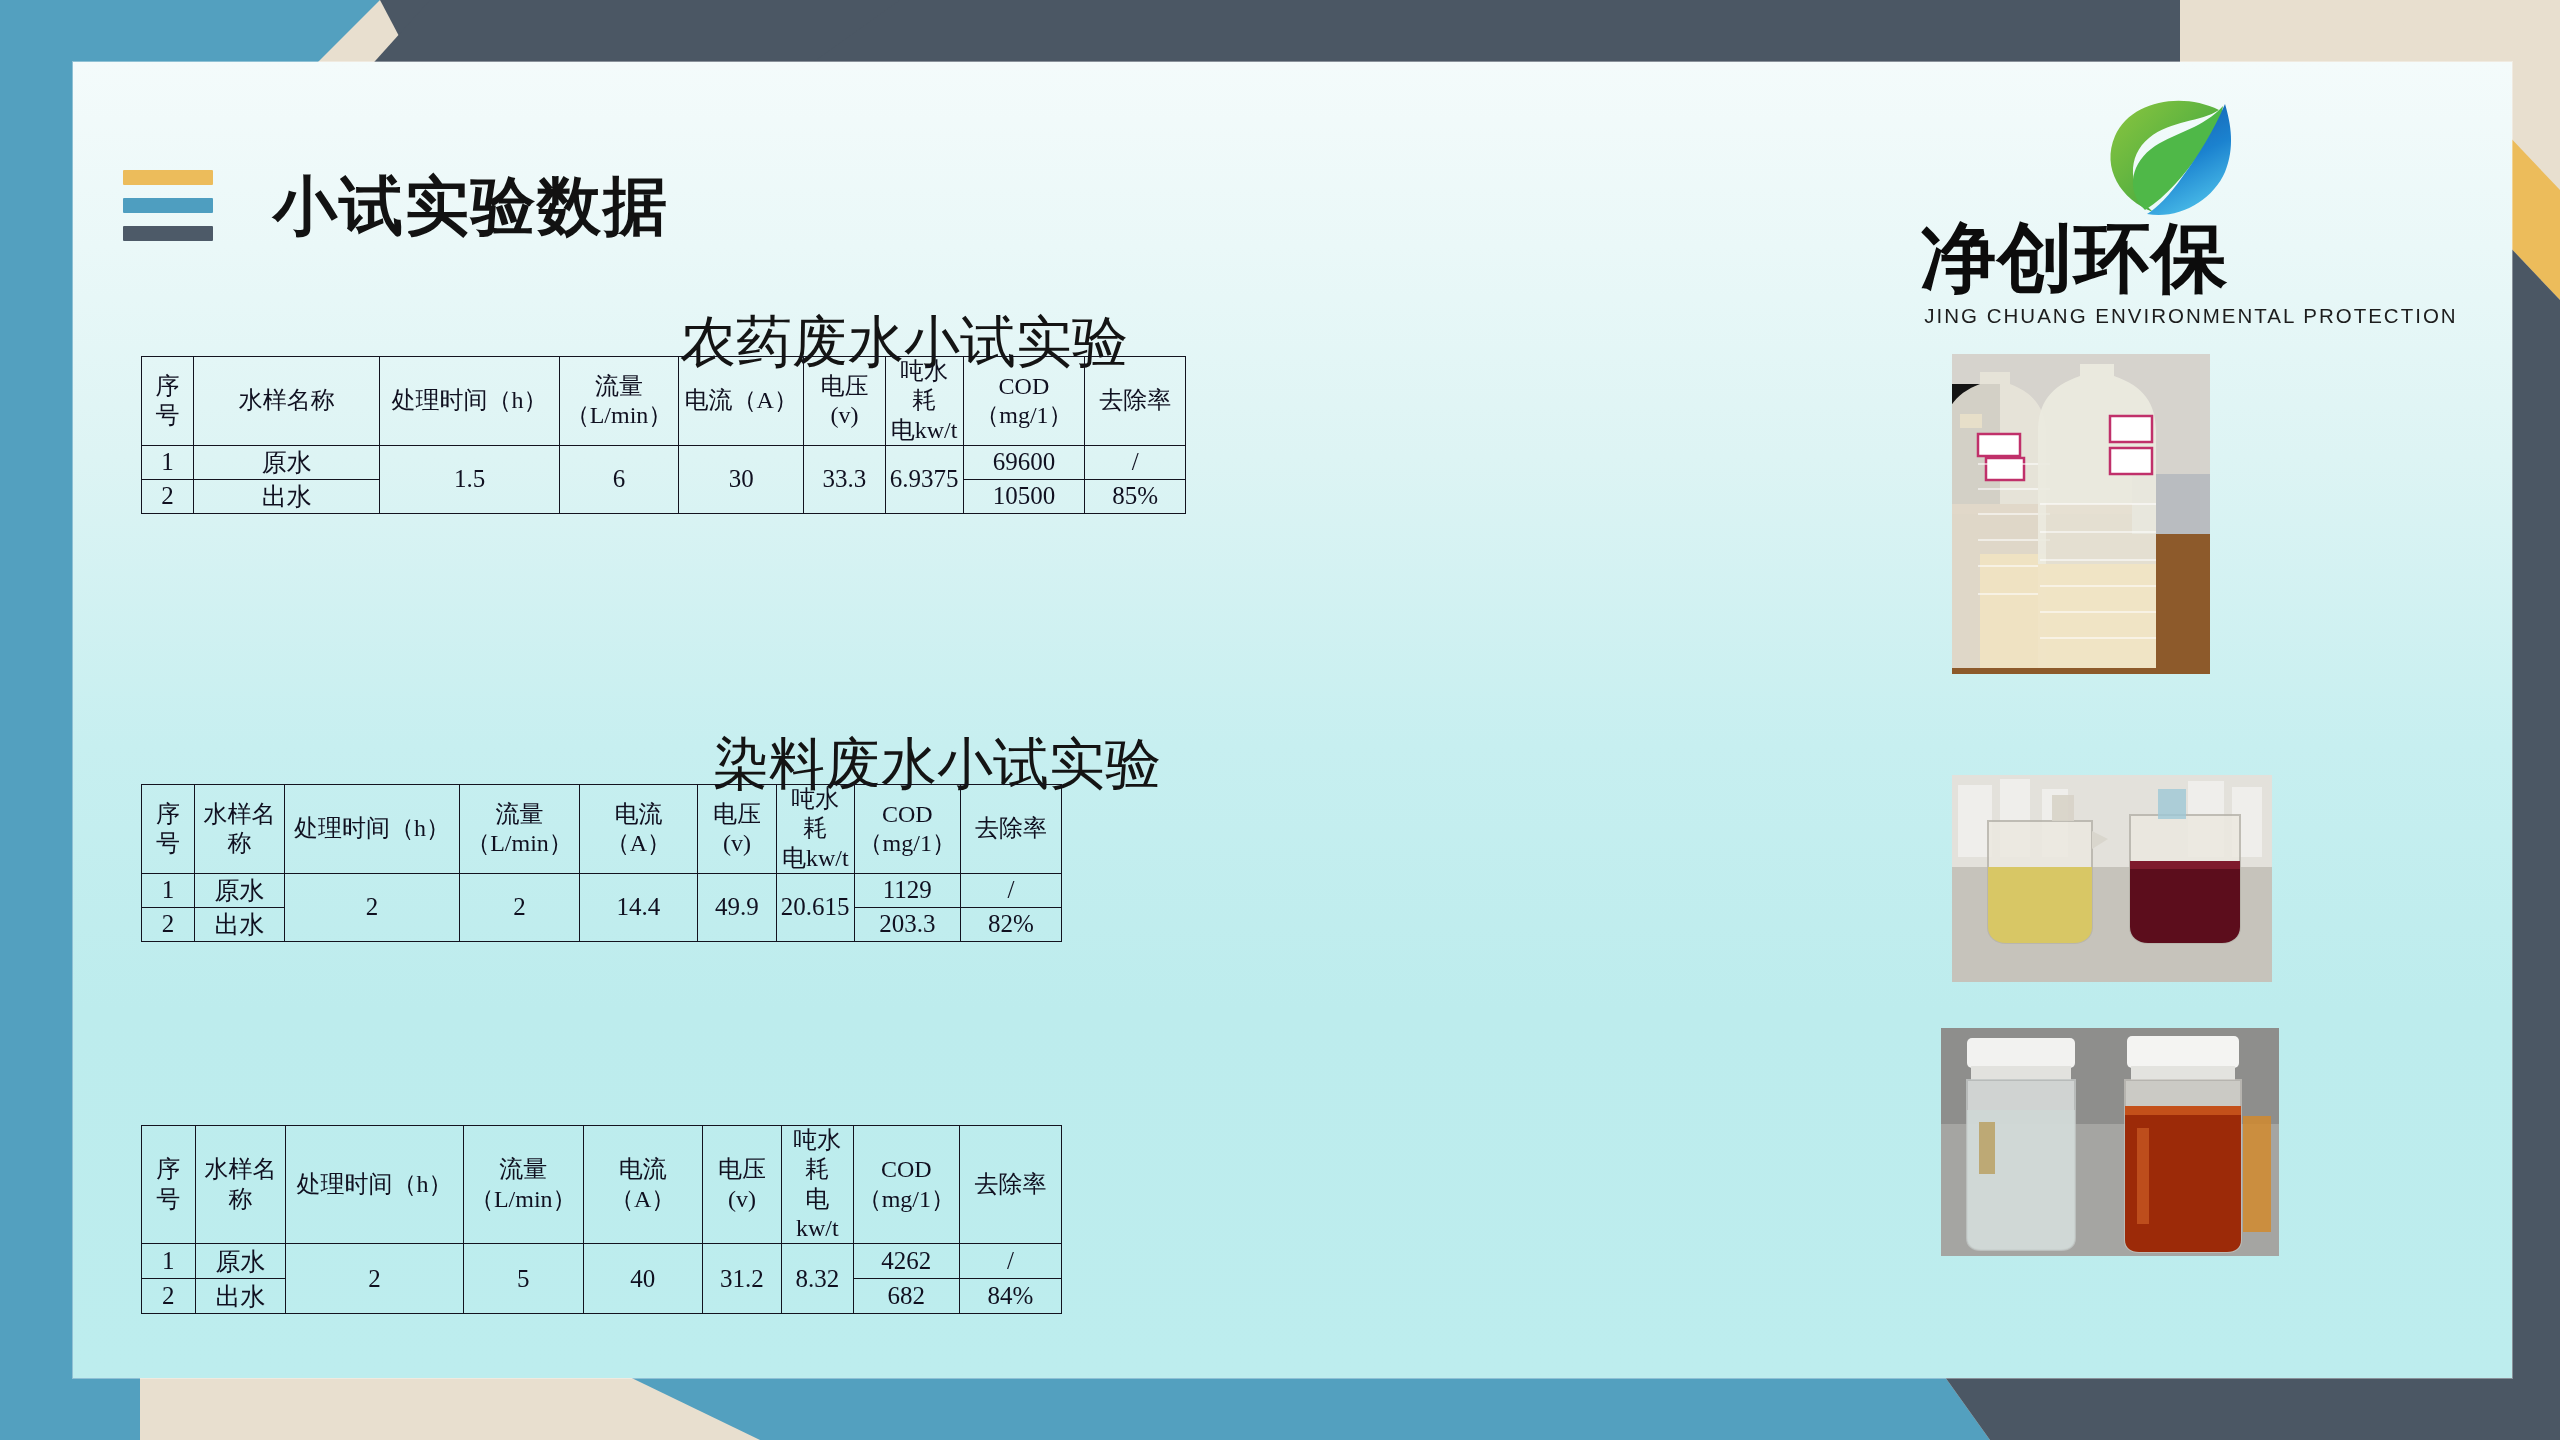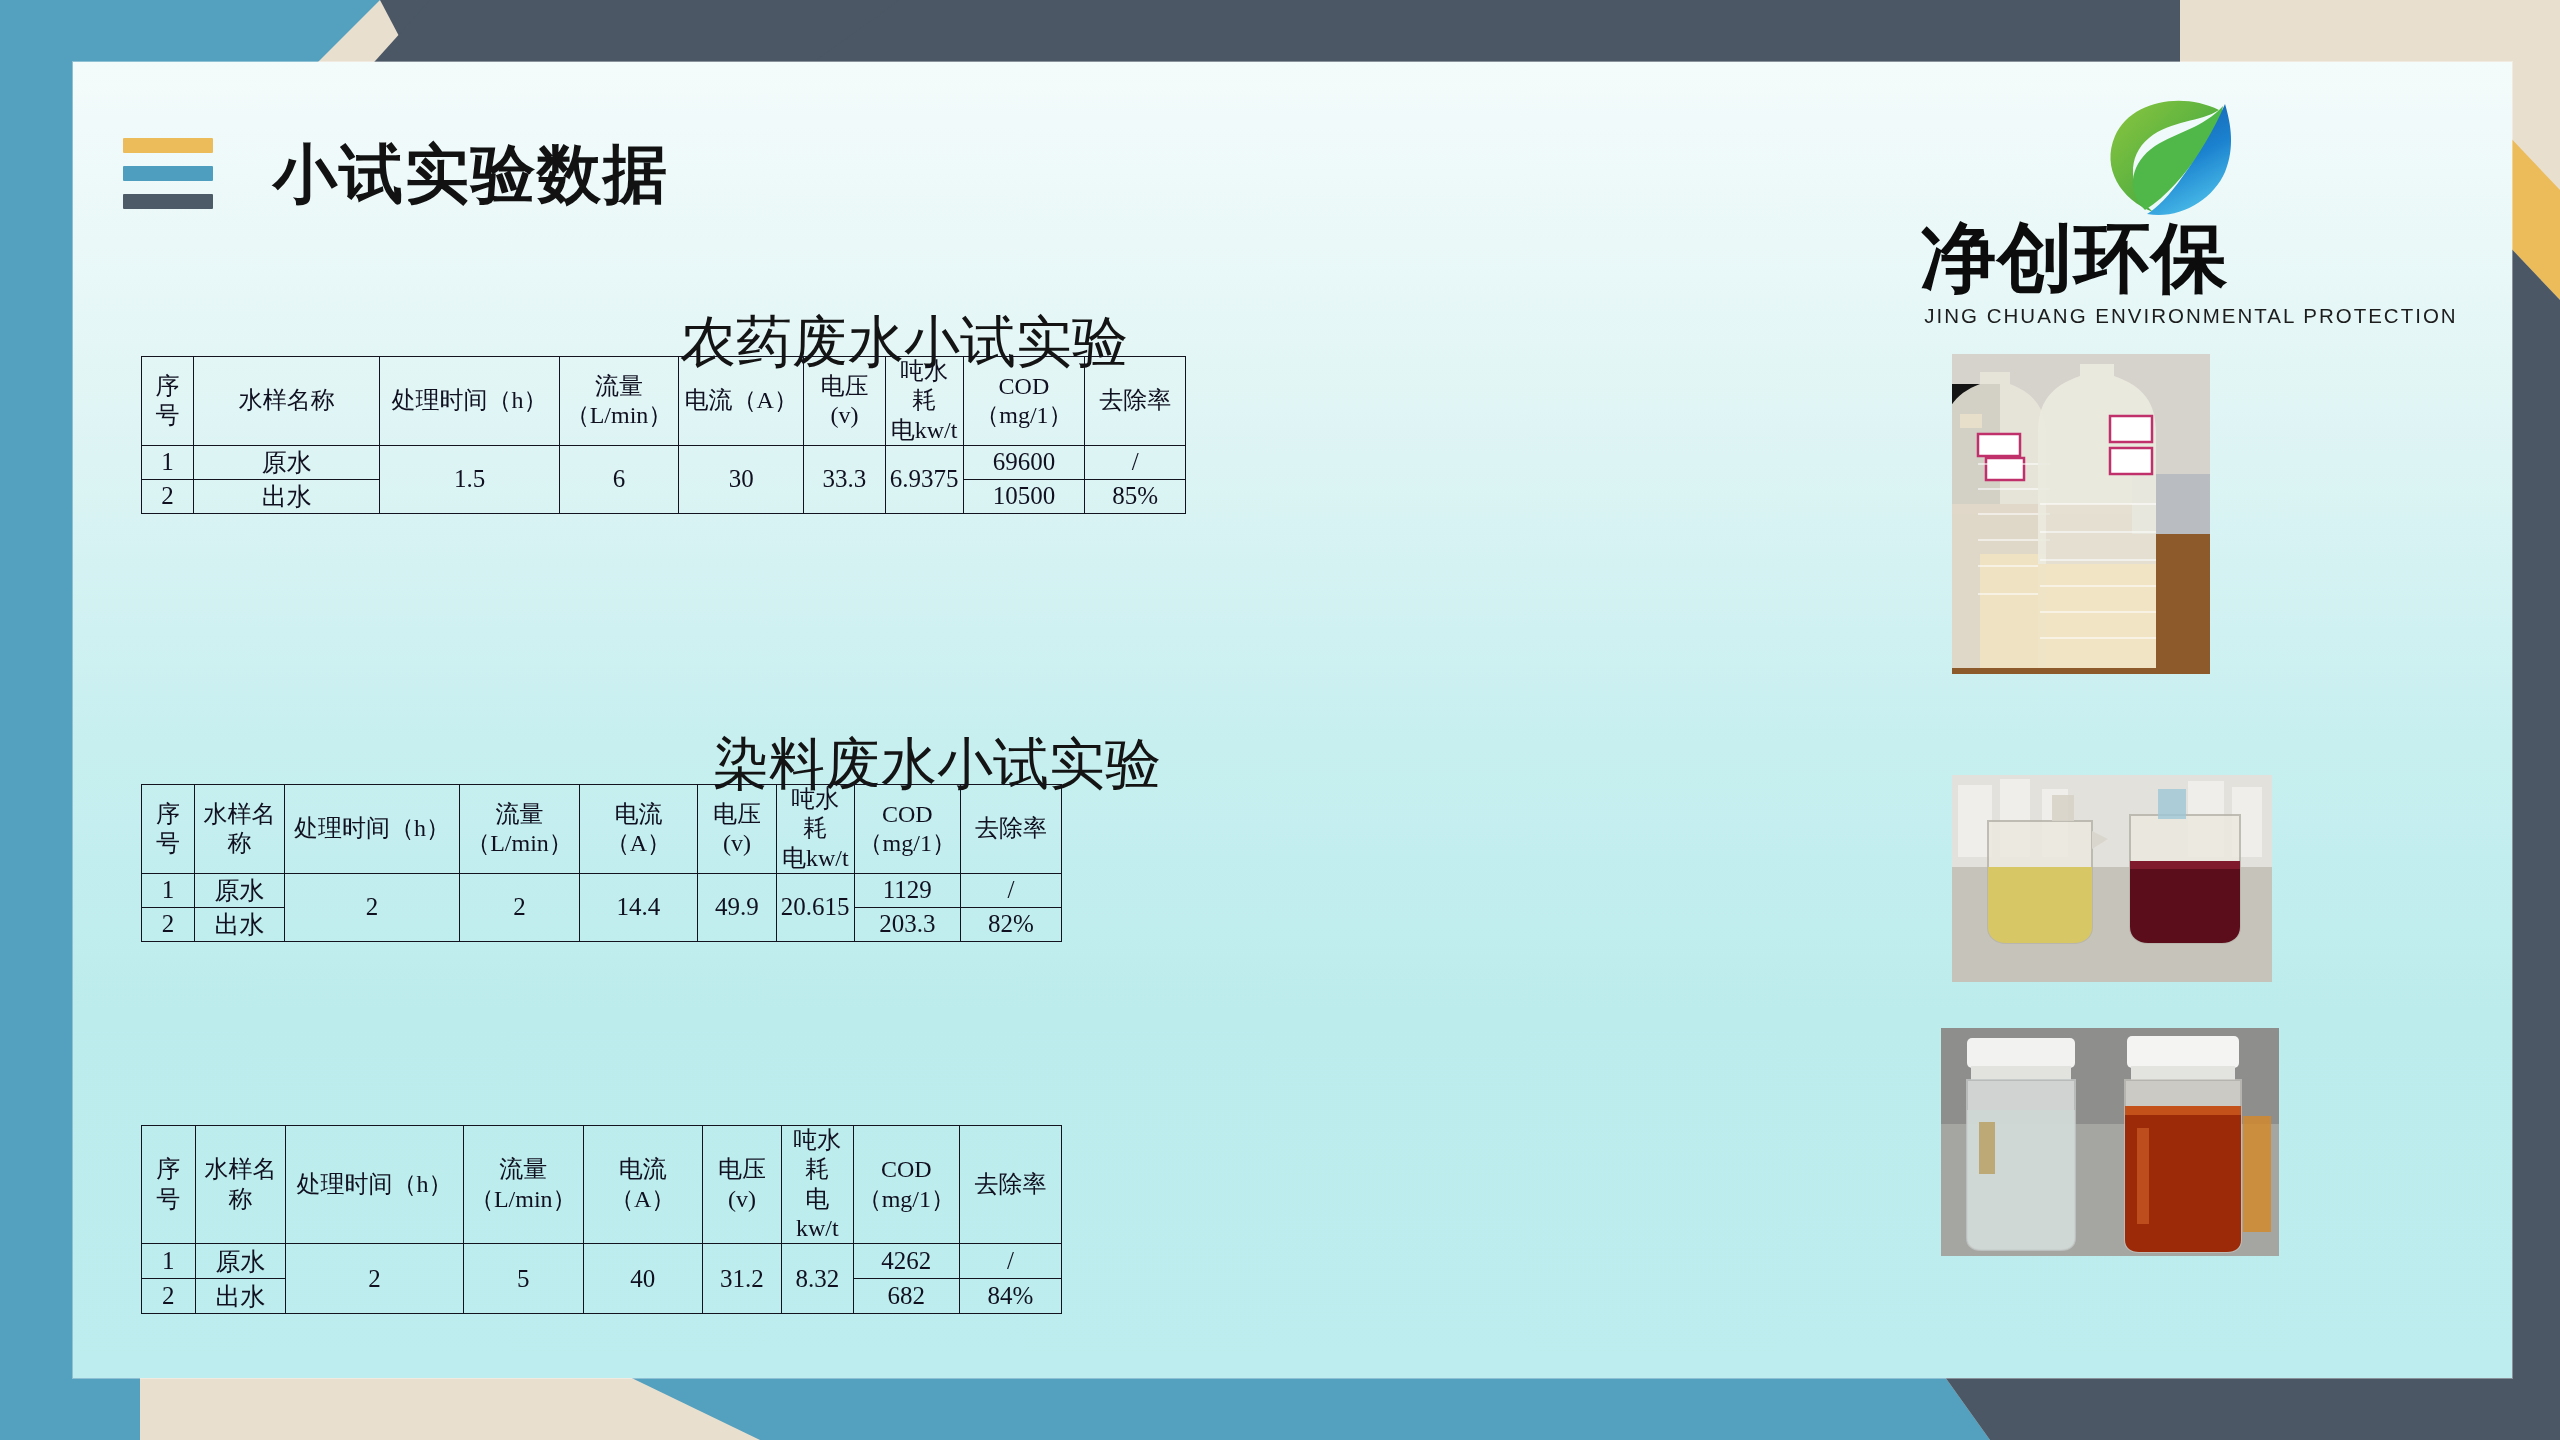--- a/index.html
+++ b/index.html
@@ -16,21 +16,21 @@
 
   
   .card{
     position:absolute;
     left:73px;top:62px;width:2439px;height:1316px;
     background:linear-gradient(180deg,#f4fbfb 0%,#eaf8f8 14%,#ddf4f4 30%,#c7eff0 52%,#bdeced 72%,#bdedee 100%);
     box-shadow:0 0 0 1px rgba(255,255,255,.35);
   }
 
   
-  .title-row{position:absolute;left:50px;top:76px;display:flex;align-items:center;}
+  .title-row{position:absolute;left:50px;top:108px;display:flex;align-items:center;}
   .bars{display:flex;flex-direction:column;gap:13px;width:90px;margin-right:60px;}
   .bars i{display:block;height:15px;border-radius:1px;}
   .bar-y{background:#ecbc5b;}
   .bar-b{background:#4e9ec0;}
   .bar-d{background:#4d5a68;}
   .page-title{
     font-family:"DejaVu Sans","Liberation Sans",sans-serif;
     font-weight:bold;font-size:64px;color:#121212;letter-spacing:2px;
     line-height:1;white-space:nowrap;
   }

